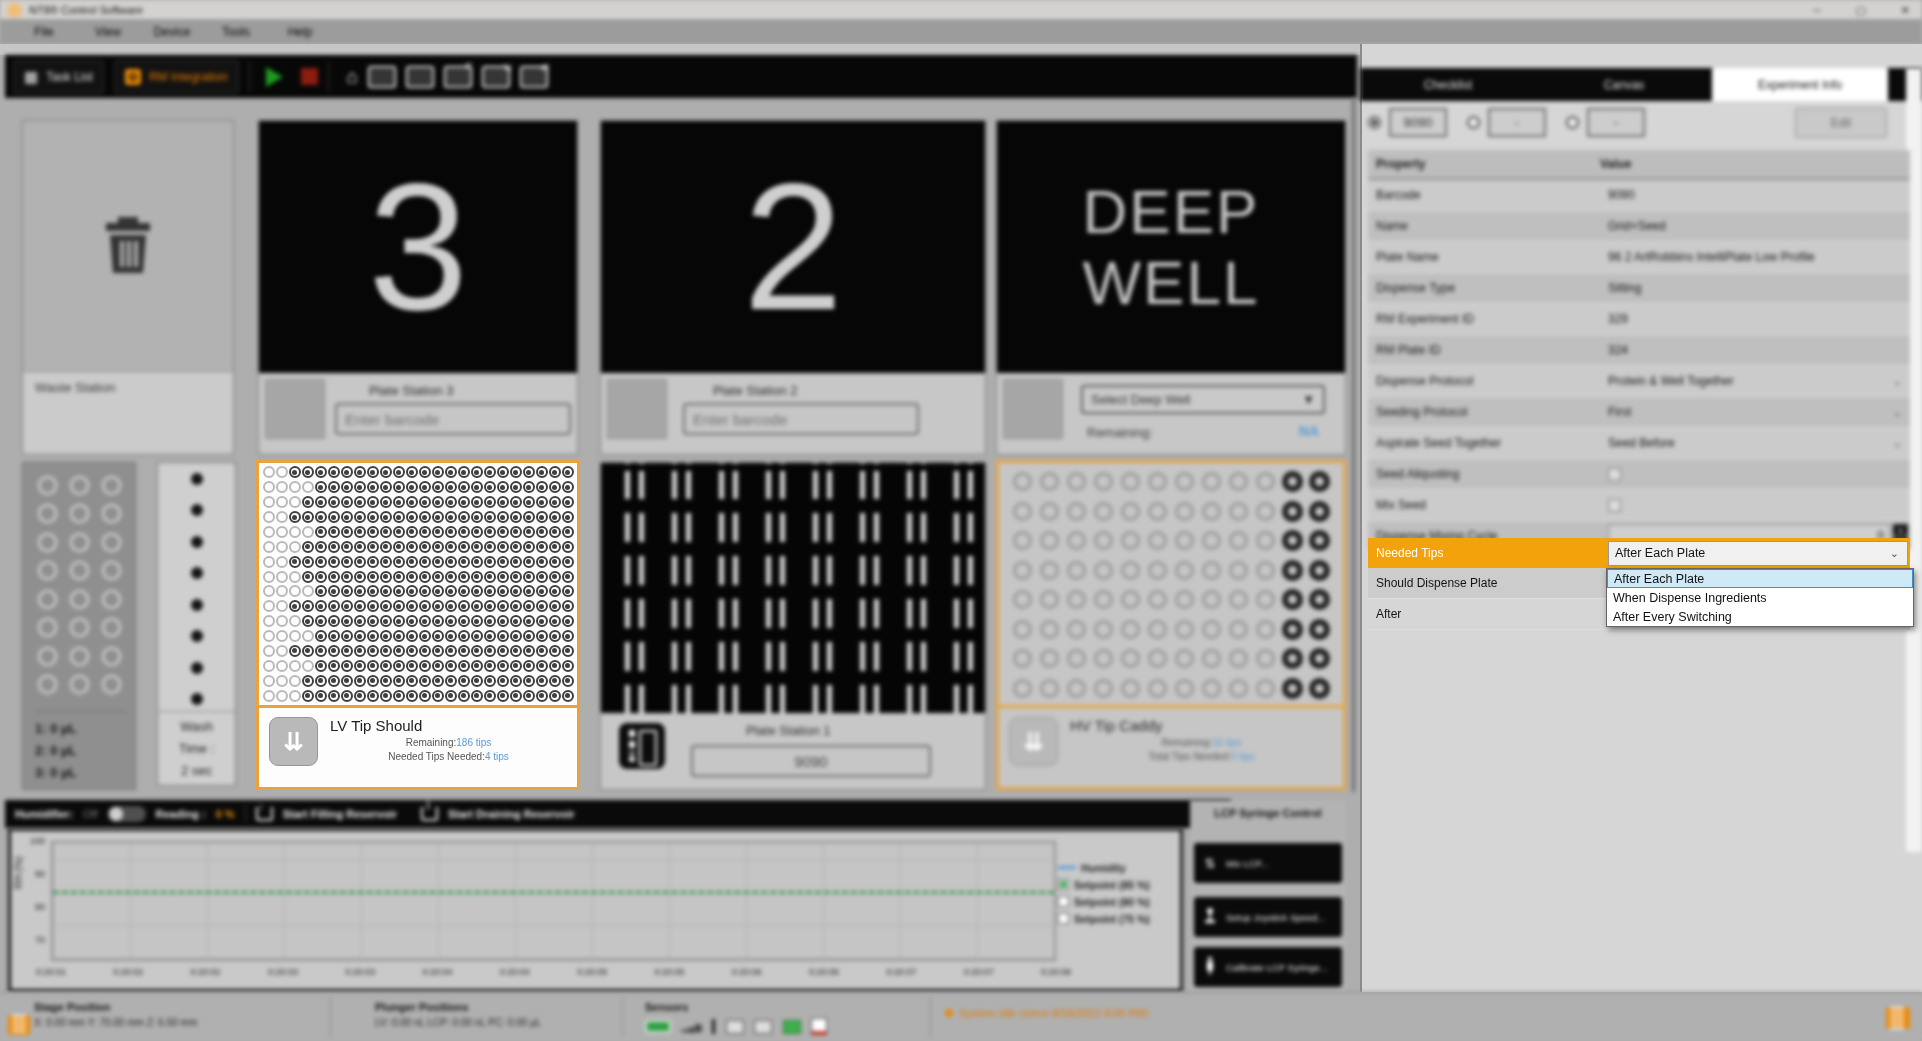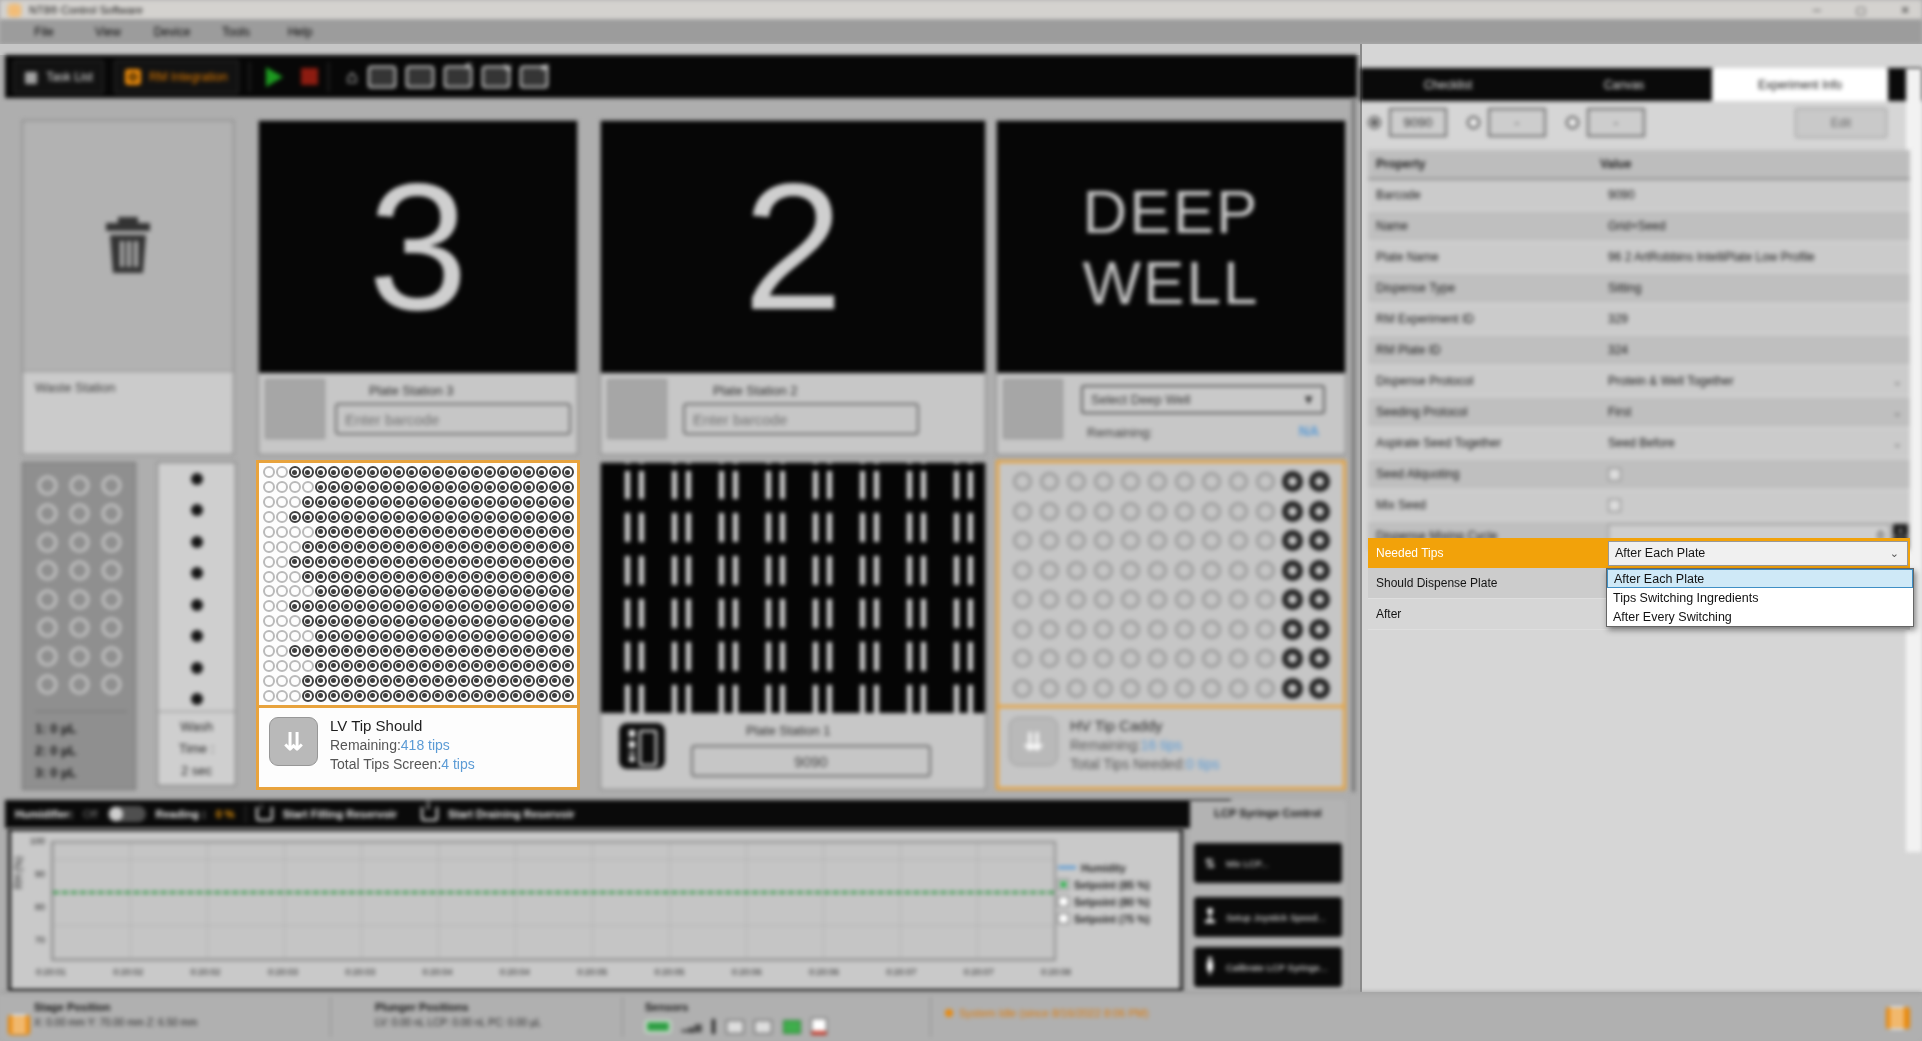--- a/index.html
+++ b/index.html
@@ -73,21 +73,21 @@
   #lv{left:256px;top:460px;width:324px;height:330px;background:#fdfdfd;}
   #lv-grid{position:absolute;left:3px;right:3px;top:2px;height:238px;display:grid;grid-template-columns:repeat(24,1fr);justify-items:center;align-items:center;}
   .tip{width:8px;height:8px;border-radius:50%;border:2px solid #b9b9b9;position:relative;}
   .tip.f{border-color:#3f3f3f;}
   .tip.f::after{content:"";position:absolute;inset:1.5px;background:#3f3f3f;border-radius:50%;}
   .cinfo{position:absolute;left:0;right:0;bottom:0;height:82px;border-top:3px solid #e8a33d;display:flex;padding:9px 10px;box-sizing:border-box;gap:12px;}
   .cicon{width:47px;height:47px;background:#b9b9b9;border:1px solid #979797;border-radius:9px;display:flex;align-items:center;justify-content:center;
     color:#fff;font-size:24px;font-weight:bold;}
   .ctext{flex:1;position:relative;}
   .ctitle{font-size:15px;color:#1d1d1d;}
-  .crow{display:flex;justify-content:flex-start;font-size:14px;color:#555;margin-top:3px;}
+  .crow{display:flex;justify-content:center;font-size:10px;color:#555;margin-top:3px;}
   .cval{color:#5b9bd5;}
   #hv{left:996px;top:460px;width:350px;height:330px;background:#c6c6c6;}
   #hv-grid{position:absolute;left:10px;right:10px;top:4px;height:236px;display:grid;grid-template-columns:repeat(12,1fr);justify-items:center;align-items:center;}
   .htip{width:19px;height:19px;border-radius:50%;border:3px solid #9a9a9a;box-sizing:border-box;}
   .htip.hf{border:6px solid #1f1f1f;width:21px;height:21px;}
   #hv .cinfo{background:#c6c6c6;}
   #hv .ctitle{color:#2a2a2a;}
 
   
   #p1{left:600px;top:462px;width:386px;height:328px;}
@@ -730,24 +730,24 @@
         <div class="tip f"></div>
         <div class="tip f"></div>
         <div class="tip f"></div>
       </div>
     <div class="cinfo">
       <div class="cicon">⇊</div>
       <div class="ctext">
         <div class="ctitle">LV Tip Should</div>
         <div class="crow">
           <span>Remaining:</span>
-          <span class="cval">418  tips</span>
+          <span class="cval">186  tips</span>
         </div>
         <div class="crow">
-          <span>Total Tips Screen:</span>
+          <span>Needed Tips Needed:</span>
           <span class="cval">4  tips</span>
         </div>
       </div>
     </div>
   </div>
 
   <div class="abs panel bl" id="p1">
     <div id="p1-display"></div>
     <div id="p1-foot">
       <div id="p1-icon">
@@ -1093,21 +1093,21 @@
           <div class="tp">After</div>
           <div class="tv">
             <span></span>
           </div>
         </div>
       </div>
   </div>
 
   <div class="abs" id="dropdown">
     <div class="ditem sel">After Each Plate</div>
-    <div class="ditem">Tips Switching Ingredients</div>
+    <div class="ditem">When Dispense Ingredients</div>
     <div class="ditem">After Every Switching</div>
   </div>
 
   <div class="abs bl" id="statusbar">
     <div class="corner-orange" style="left:8px;top:22px;"></div>
     <div class="abs" style="left:34px;top:8px;">
       <div class="stitle">Stage Position</div>
       <div class="sdetail">X: 0.00 mm   Y: 70.00 mm   Z: 6.50 mm</div>
     </div>
     <div class="ssep" style="left:330px;"></div>

